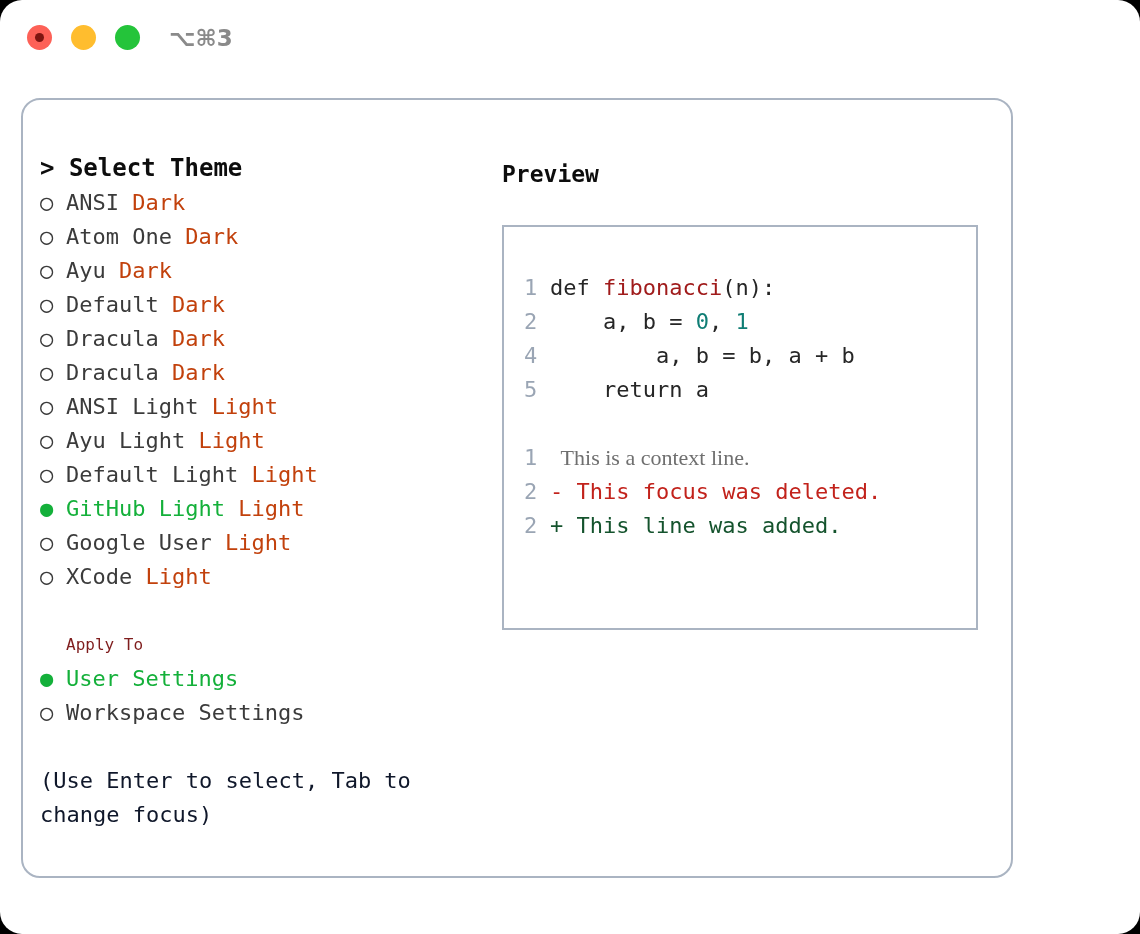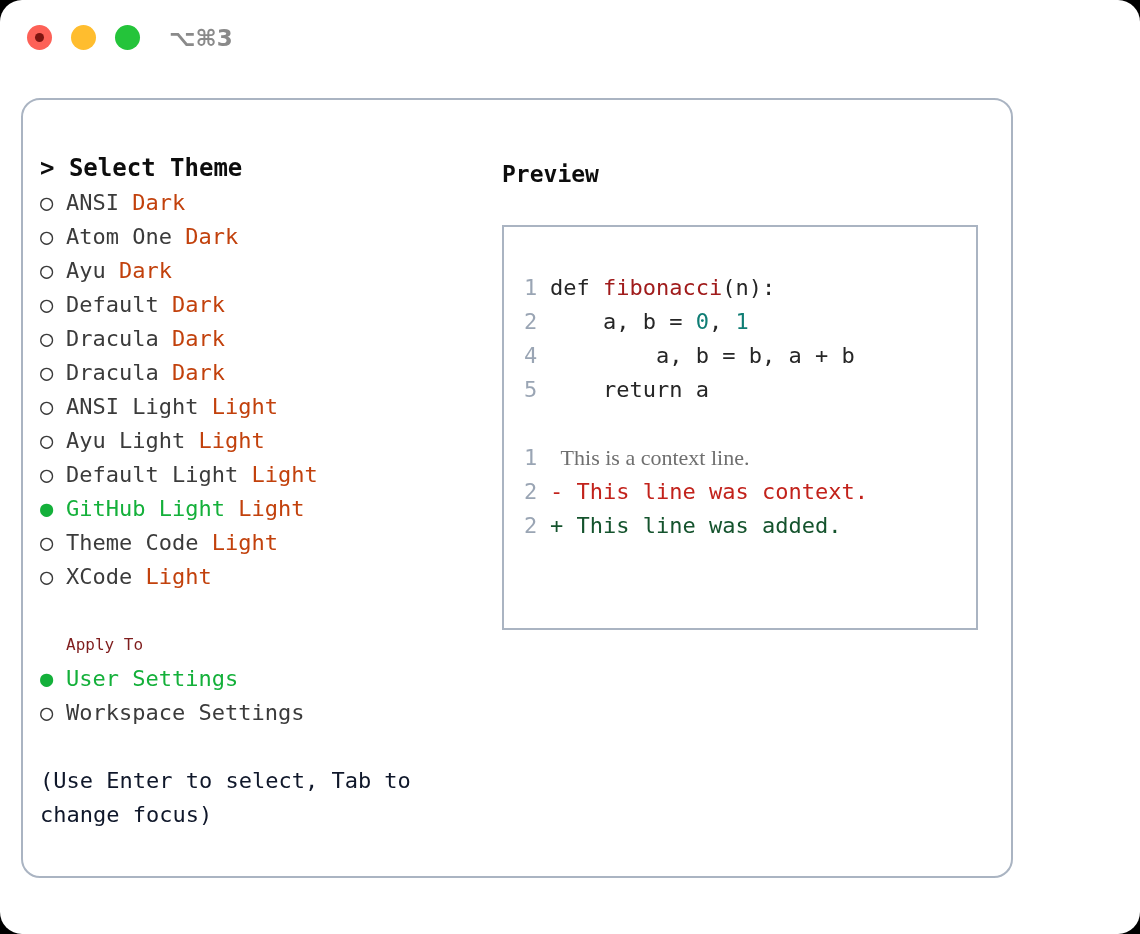--- a/index.html
+++ b/index.html
@@ -195,21 +195,21 @@
           <div class="row"><span class="marker">○</span><span class="label">ANSI</span><span class="variant"> Dark</span></div>
           <div class="row"><span class="marker">○</span><span class="label">Atom One</span><span class="variant"> Dark</span></div>
           <div class="row"><span class="marker">○</span><span class="label">Ayu</span><span class="variant"> Dark</span></div>
           <div class="row"><span class="marker">○</span><span class="label">Default</span><span class="variant"> Dark</span></div>
           <div class="row"><span class="marker">○</span><span class="label">Dracula</span><span class="variant"> Dark</span></div>
           <div class="row"><span class="marker">○</span><span class="label">Dracula</span><span class="variant"> Dark</span></div>
           <div class="row"><span class="marker">○</span><span class="label">ANSI Light</span><span class="variant"> Light</span></div>
           <div class="row"><span class="marker">○</span><span class="label">Ayu Light</span><span class="variant"> Light</span></div>
           <div class="row"><span class="marker">○</span><span class="label">Default Light</span><span class="variant"> Light</span></div>
           <div class="row"><span class="marker sel">●</span><span class="label sel">GitHub Light</span><span class="variant"> Light</span></div>
-          <div class="row"><span class="marker">○</span><span class="label">Theme Code</span><span class="variant"> Light</span></div>
+          <div class="row"><span class="marker">○</span><span class="label">Google User</span><span class="variant"> Light</span></div>
           <div class="row"><span class="marker">○</span><span class="label">XCode</span><span class="variant"> Light</span></div>
         </div>
 
       <div class="spacer"></div>
 
       <div class="section-label">Apply To</div>
       <div id="apply-list">
           <div class="row"><span class="marker sel">●</span><span class="label sel">User Settings</span></div>
           <div class="row"><span class="marker">○</span><span class="label">Workspace Settings</span></div>
         </div>
@@ -222,20 +222,20 @@
       <div class="preview-box">
         <div id="code-block">
             <div class="code-line"><span class="lnum">1</span><span>def </span><span class="tok-fn">fibonacci</span><span>(n):</span></div>
             <div class="code-line"><span class="lnum">2</span><span>    a, b = </span><span class="tok-num">0</span><span>, </span><span class="tok-num">1</span></div>
             <div class="code-line"><span class="lnum">4</span><span>        a, b = b, a + b</span></div>
             <div class="code-line"><span class="lnum">5</span><span>    return a</span></div>
           </div>
         <div class="gap-line"></div>
         <div id="diff-block">
             <div class="code-line"><span class="lnum">1</span><span class="diff-ctx">  This is a context line.</span></div>
-            <div class="code-line"><span class="lnum">2</span><span class="diff-del">- This line was context.</span></div>
+            <div class="code-line"><span class="lnum">2</span><span class="diff-del">- This focus was deleted.</span></div>
             <div class="code-line"><span class="lnum">2</span><span class="diff-add">+ This line was added.</span></div>
           </div>
       </div>
     </div>
 
   </div>
 </div>
 
 </body></html>

